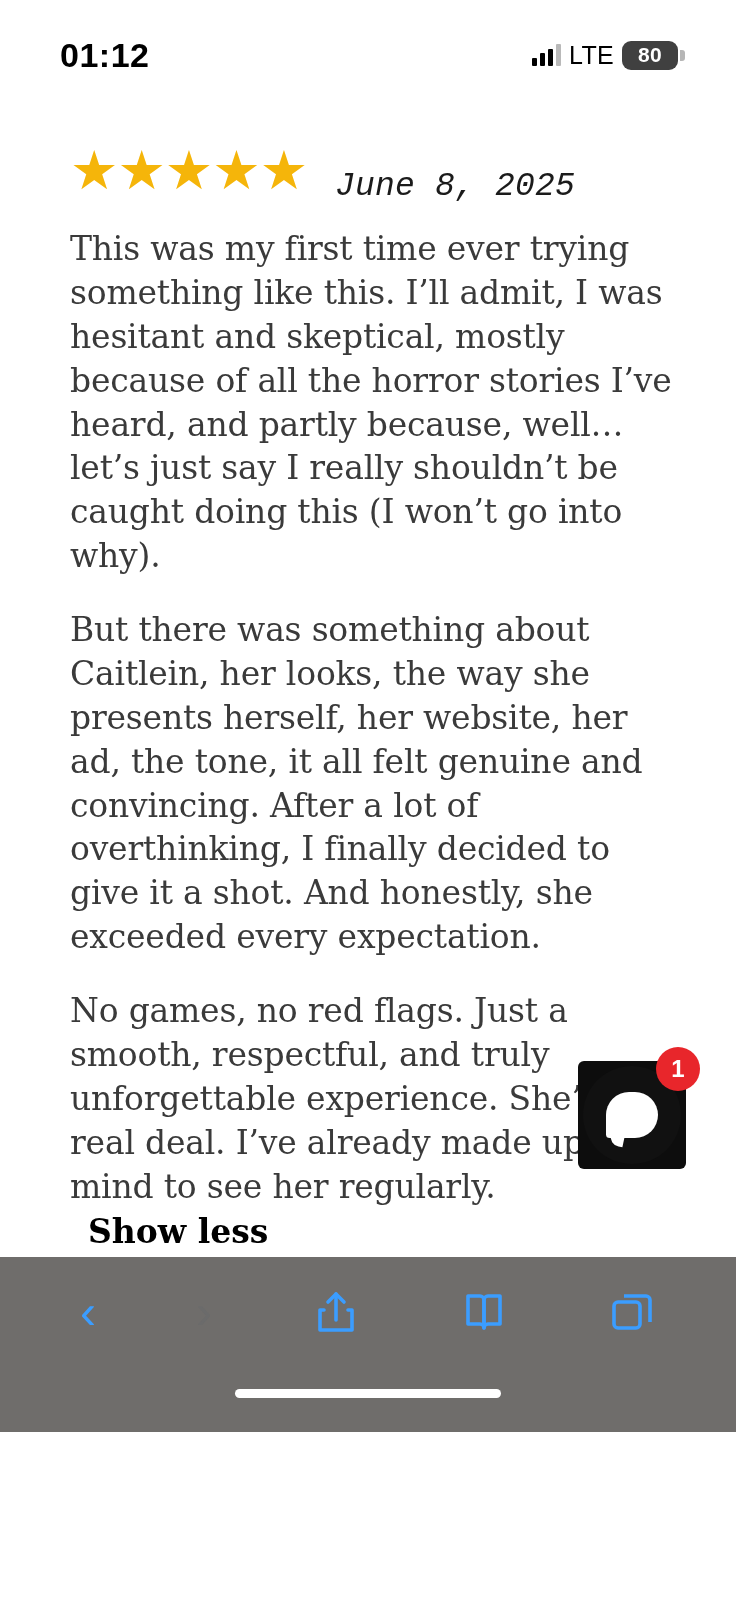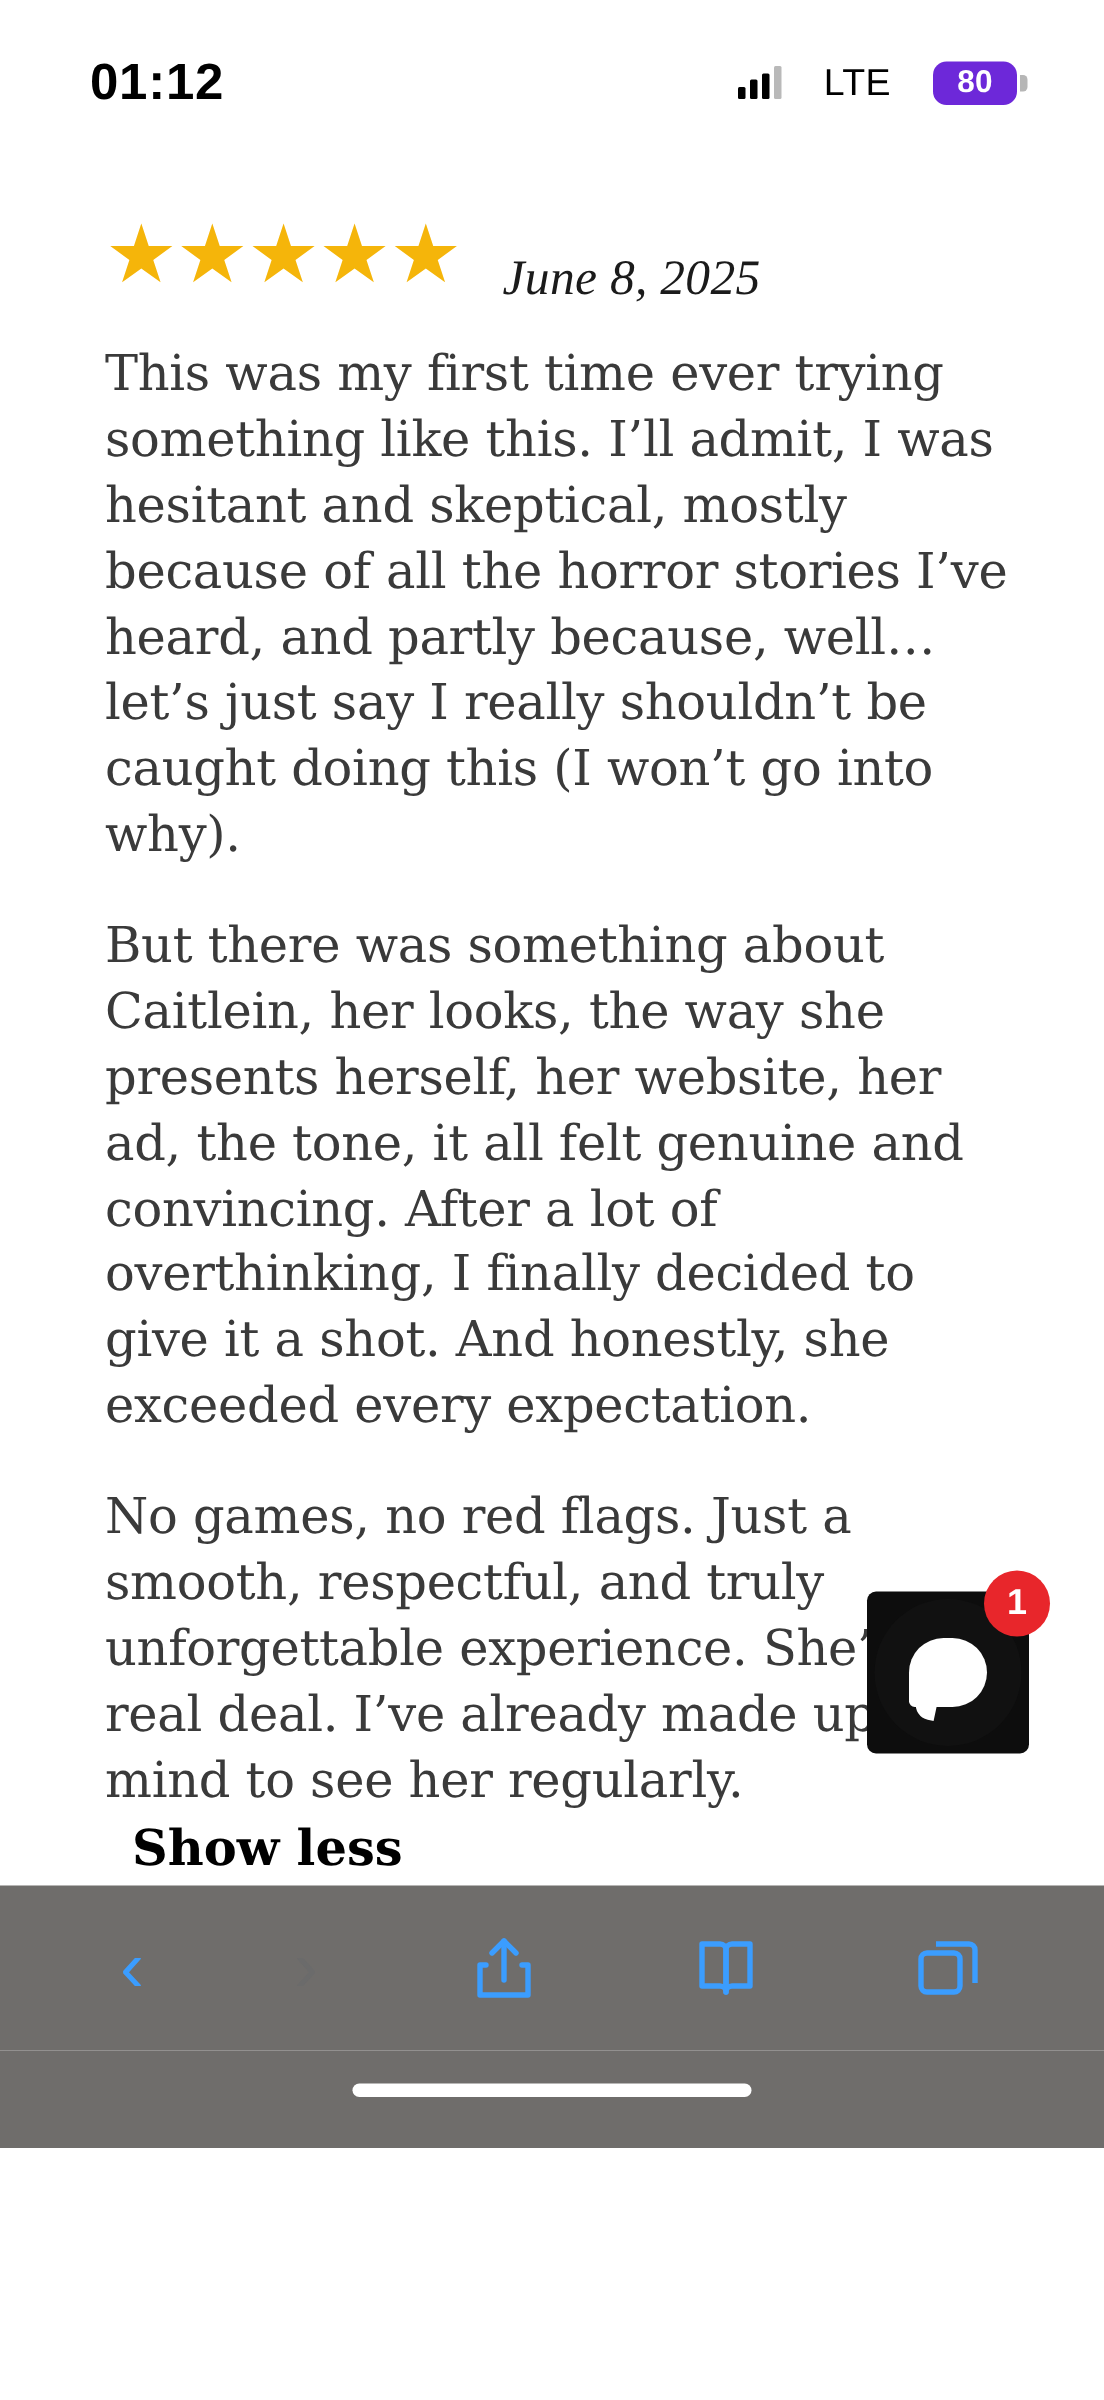--- a/index.html
+++ b/index.html
@@ -32,21 +32,21 @@
   .status-time {
     font-size: 34px;
     font-weight: 600;
     letter-spacing: 0.5px;
     color: #000;
     padding-top: 10px;
   }
   .status-right {
     display: flex;
     align-items: center;
-    gap: 28px;
+    gap: 8px;
     padding-top: 10px;
   }
   .signal {
     display: flex;
     align-items: flex-end;
     gap: 3px;
     height: 22px;
   }
   .signal i {
     display: block;
@@ -62,21 +62,21 @@
     font-size: 25px;
     font-weight: 500;
     color: #000;
     letter-spacing: 0.3px;
   }
   .battery {
     position: relative;
     width: 56px;
     height: 29px;
     border-radius: 9px;
-    background: #6d28d9;
+    background: #404040;
     display: flex;
     align-items: center;
     justify-content: center;
   }
   .battery-level {
     color: #fff;
     font-size: 21px;
     font-weight: 700;
     letter-spacing: 0.2px;
   }
@@ -102,21 +102,21 @@
     gap: 28px;
     margin-bottom: 22px;
   }
   .stars {
     font-size: 54px;
     line-height: 1;
     color: #f5b50a;
     letter-spacing: -1px;
   }
   .review-date {
-    font-family: Liberation Serif, serif;
+    font-family: Liberation Mono, monospace;
     font-style: italic;
     font-size: 33px;
     color: #1b1b1b;
     letter-spacing: 0.2px;
     margin-top: 33px;
   }
   .review-body p {
     font-family: "DejaVu Serif", serif;
     font-size: 33px;
     line-height: 1.33;

